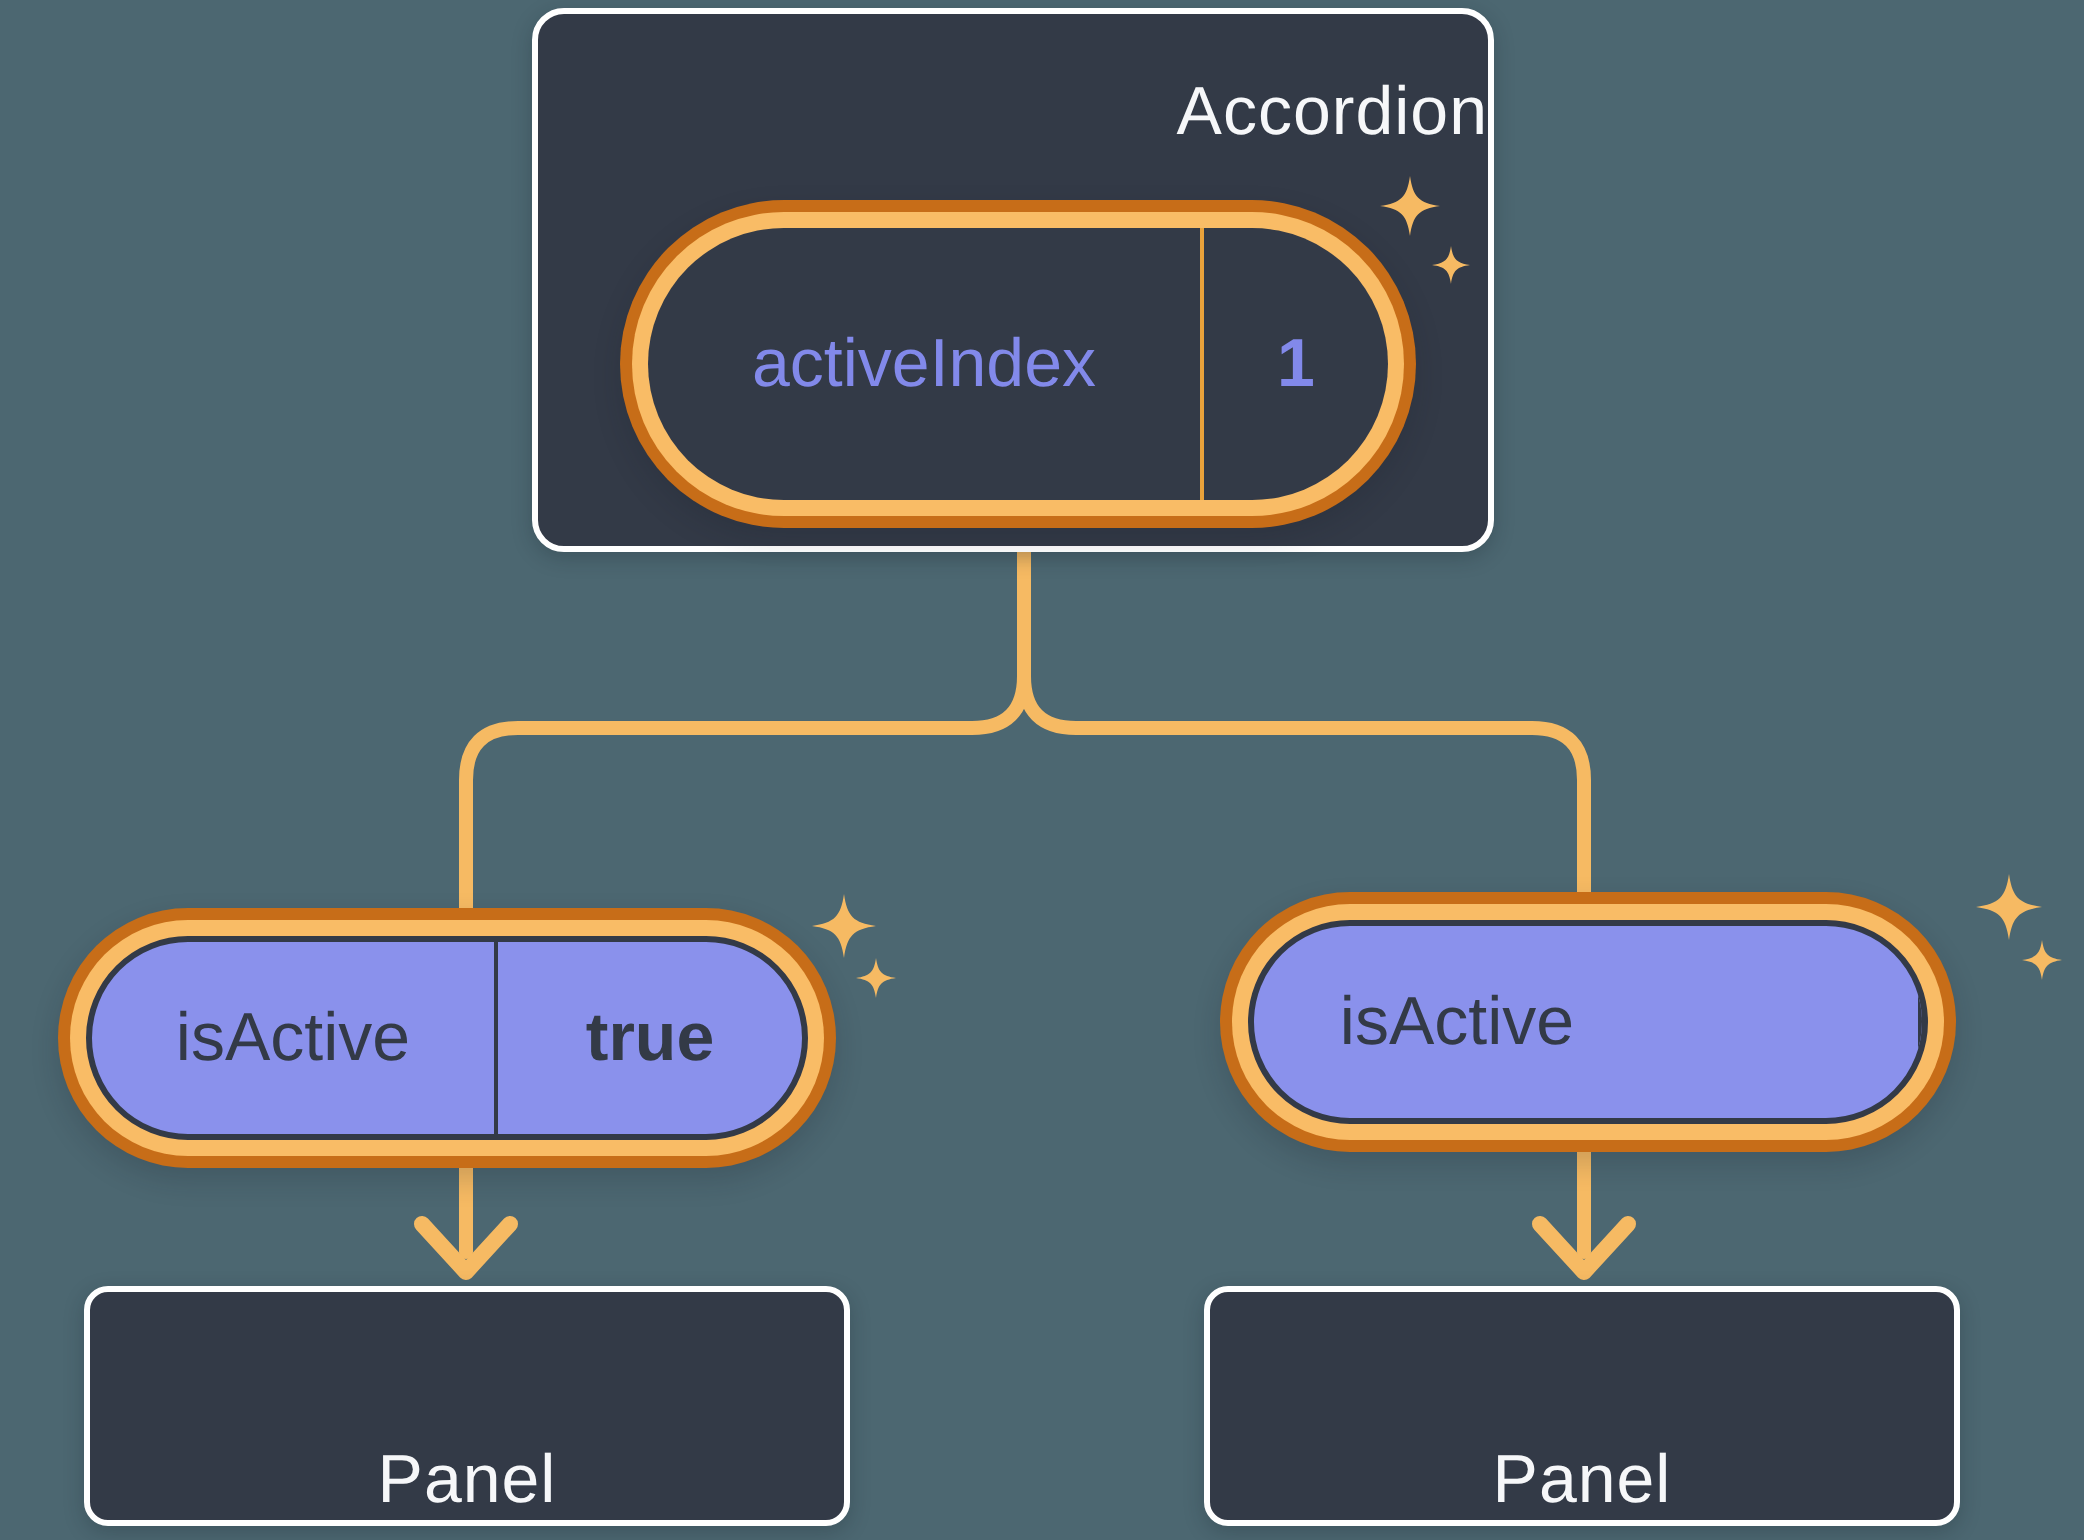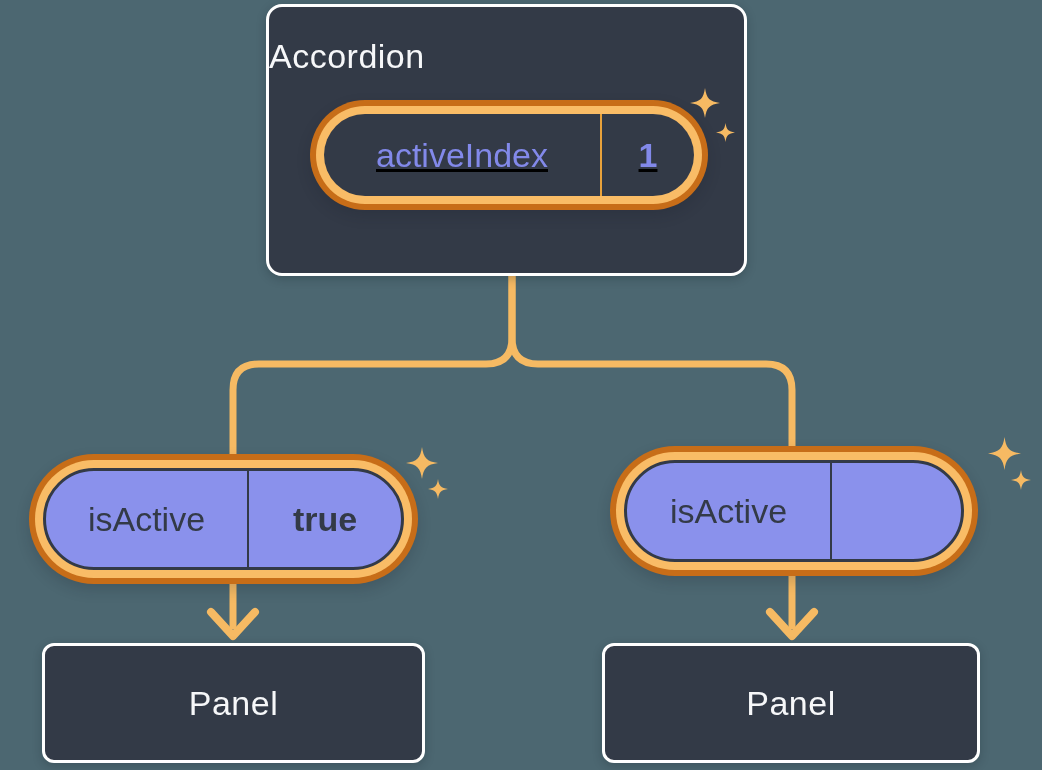--- a/index.html
+++ b/index.html
@@ -10,46 +10,46 @@
   }
   .connector-svg{position:absolute;left:0;top:0;z-index:1;}
 
   .node-box{
     position:absolute;box-sizing:border-box;z-index:2;
     background:var(--box_bg,#333A47);
     border:3px solid var(--box_border,#FFFFFF);
     box-shadow:0 3px 10px rgba(20,30,40,.25);
   }
   .accordion-box{left:266px;top:4px;width:481px;height:272px;border-radius:16px;}
-  .panel-box{border-radius:12px;display:flex;align-items:center;justify-content:center;}
+  .panel-box{border-radius:12px;display:flex;align-items:flex-end;justify-content:center;}
   .panel-left{left:42px;top:643px;width:383px;height:120px;}
   .panel-right{left:602px;top:643px;width:378px;height:120px;}
 
   .box-title{
-    position:absolute;left:0;right:0;top:30px;text-align:left;
+    position:absolute;left:0;right:0;top:30px;text-align:right;
     color:var(--text_light,#F6F7F9);font-size:34px;letter-spacing:.5px;
   }
   .panel-label{color:var(--text_light,#F6F7F9);font-size:34px;letter-spacing:.5px;}
 
   .pill{
     position:absolute;box-sizing:border-box;z-index:3;
     border-radius:999px;display:flex;align-items:stretch;overflow:hidden;
     box-shadow:0 0 0 8px var(--ring_inner,#F9BC66),
                0 0 0 14px var(--ring_outer,#C76D18),
                0 6px 14px 14px rgba(20,30,40,.18);
   }
   .state-pill{
-    left:324px;top:114px;width:370px;height:82px;
+    left:324px;top:114px;width:370px;height:136px;
     background:var(--box_bg,#333A47);
-    text-decoration:underline;
   }
   .prop-pill{
     background:var(--purple_fill,#8A91EC);
     border:3px solid var(--text_dark,#333A47);
     height:102px;
+    justify-content:space-between;
   }
   .prop-pill-left{left:43px;top:468px;width:361px;}
   .prop-pill-right{left:624px;top:460px;width:340px;}
 
   .pill-cell{display:flex;align-items:center;justify-content:center;font-size:34px;}
   .state-pill .pill-cell{color:var(--purple_text,#8289EA);}
   .prop-pill .pill-cell{color:var(--text_dark,#333A47);}
   .cell-name-state{width:276px;}
   .cell-name-left{width:201px;}
   .cell-name-right{width:203px;}

